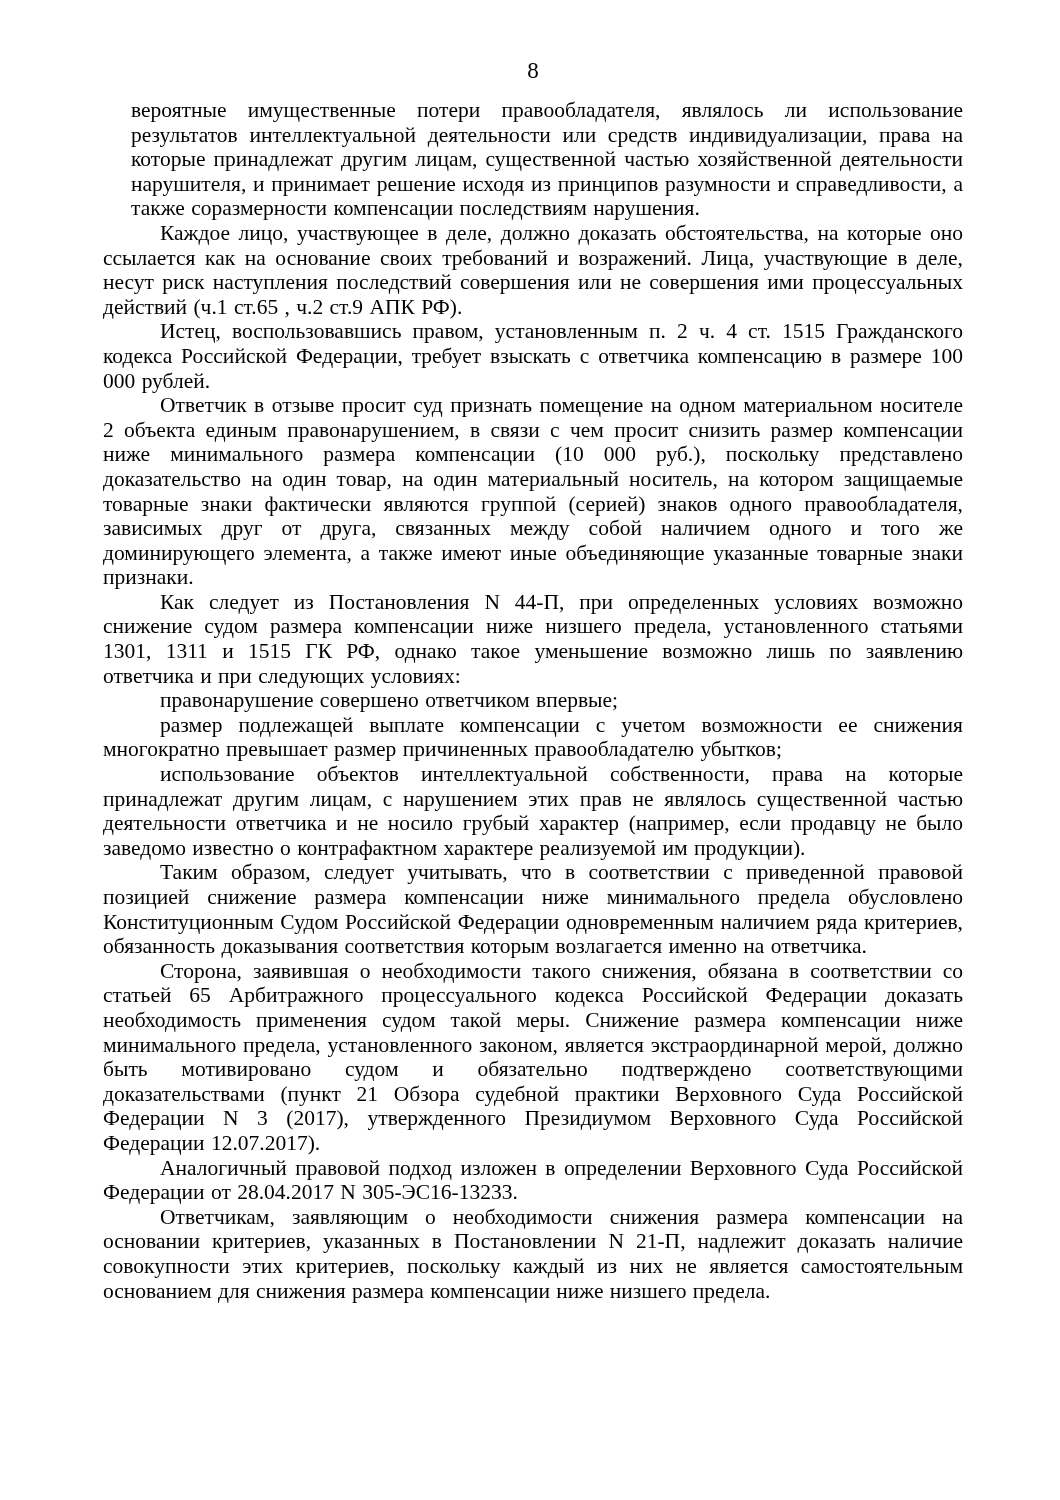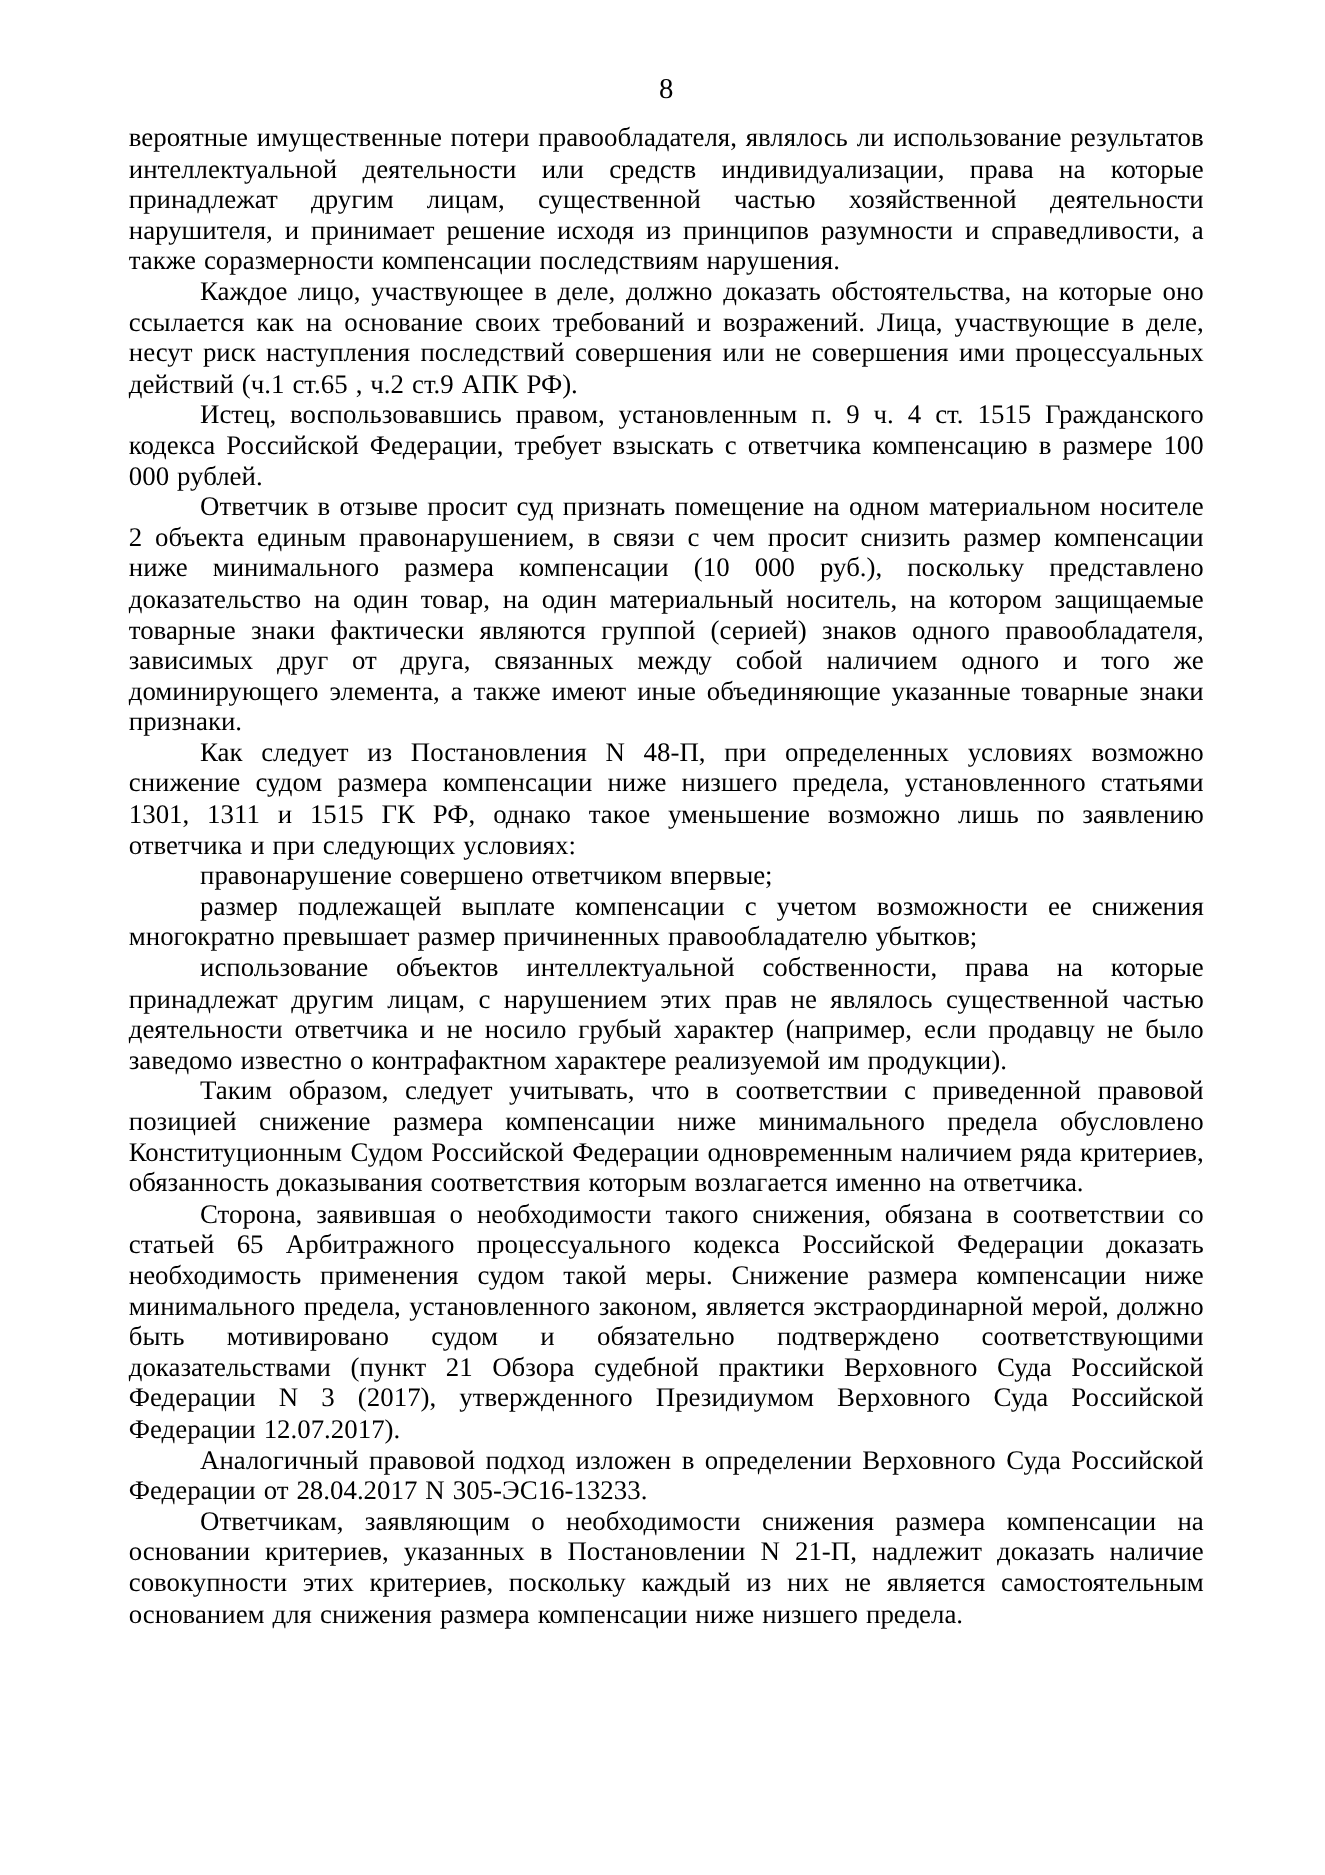--- a/index.html
+++ b/index.html
@@ -32,34 +32,35 @@
     margin: 0;
     padding: 0;
     font-size: 21.5px;
     line-height: 24.6px;
     text-align: justify;
     text-indent: 57px;
     word-spacing: 1px;
   }
   .body-text p.continuation {
     text-indent: 0;
+    margin-left: 28px;
   }
 </style>
 </head>
 <body>
 
 <div class="page">
   <div class="content">
     <div class="page-number">8</div>
     <div class="body-text">
       <p class="continuation">вероятные имущественные потери правообладателя, являлось ли использование результатов интеллектуальной деятельности или средств индивидуализации, права на которые принадлежат другим лицам, существенной частью хозяйственной деятельности нарушителя, и принимает решение исходя из принципов разумности и справедливости, а также соразмерности компенсации последствиям нарушения.</p>
       <p>Каждое лицо, участвующее в деле, должно доказать обстоятельства, на которые оно ссылается как на основание своих требований и возражений. Лица, участвующие в деле, несут риск наступления последствий совершения или не совершения ими процессуальных действий (ч.1 ст.65 , ч.2 ст.9 АПК РФ).</p>
-      <p>Истец, воспользовавшись правом, установленным п. 9 ч. 4 ст. 1515 Гражданского кодекса Российской Федерации, требует взыскать с ответчика компенсацию в размере 100 000 рублей.</p>
+      <p>Истец, воспользовавшись правом, установленным п. 2 ч. 4 ст. 1515 Гражданского кодекса Российской Федерации, требует взыскать с ответчика компенсацию в размере 100 000 рублей.</p>
       <p>Ответчик в отзыве просит суд признать помещение на одном материальном носителе 2 объекта единым правонарушением, в связи с чем просит снизить размер компенсации ниже минимального размера компенсации (10 000 руб.), поскольку представлено доказательство на один товар, на один материальный носитель, на котором защищаемые товарные знаки фактически являются группой (серией) знаков одного правообладателя, зависимых друг от друга, связанных между собой наличием одного и того же доминирующего элемента, а также имеют иные объединяющие указанные товарные знаки признаки.</p>
-      <p>Как следует из Постановления N 48-П, при определенных условиях возможно снижение судом размера компенсации ниже низшего предела, установленного статьями 1301, 1311 и 1515 ГК РФ, однако такое уменьшение возможно лишь по заявлению ответчика и при следующих условиях:</p>
+      <p>Как следует из Постановления N 44-П, при определенных условиях возможно снижение судом размера компенсации ниже низшего предела, установленного статьями 1301, 1311 и 1515 ГК РФ, однако такое уменьшение возможно лишь по заявлению ответчика и при следующих условиях:</p>
       <p>правонарушение совершено ответчиком впервые;</p>
       <p>размер подлежащей выплате компенсации с учетом возможности ее снижения многократно превышает размер причиненных правообладателю убытков;</p>
       <p>использование объектов интеллектуальной собственности, права на которые принадлежат другим лицам, с нарушением этих прав не являлось существенной частью деятельности ответчика и не носило грубый характер (например, если продавцу не было заведомо известно о контрафактном характере реализуемой им продукции).</p>
       <p>Таким образом, следует учитывать, что в соответствии с приведенной правовой позицией снижение размера компенсации ниже минимального предела обусловлено Конституционным Судом Российской Федерации одновременным наличием ряда критериев, обязанность доказывания соответствия которым возлагается именно на ответчика.</p>
       <p>Сторона, заявившая о необходимости такого снижения, обязана в соответствии со статьей 65 Арбитражного процессуального кодекса Российской Федерации доказать необходимость применения судом такой меры. Снижение размера компенсации ниже минимального предела, установленного законом, является экстраординарной мерой, должно быть мотивировано судом и обязательно подтверждено соответствующими доказательствами (пункт 21 Обзора судебной практики Верховного Суда Российской Федерации N 3 (2017), утвержденного Президиумом Верховного Суда Российской Федерации 12.07.2017).</p>
       <p>Аналогичный правовой подход изложен в определении Верховного Суда Российской Федерации от 28.04.2017 N 305-ЭС16-13233.</p>
       <p>Ответчикам, заявляющим о необходимости снижения размера компенсации на основании критериев, указанных в Постановлении N 21-П, надлежит доказать наличие совокупности этих критериев, поскольку каждый из них не является самостоятельным основанием для снижения размера компенсации ниже низшего предела.</p>
     </div>
   </div>
 </div>

